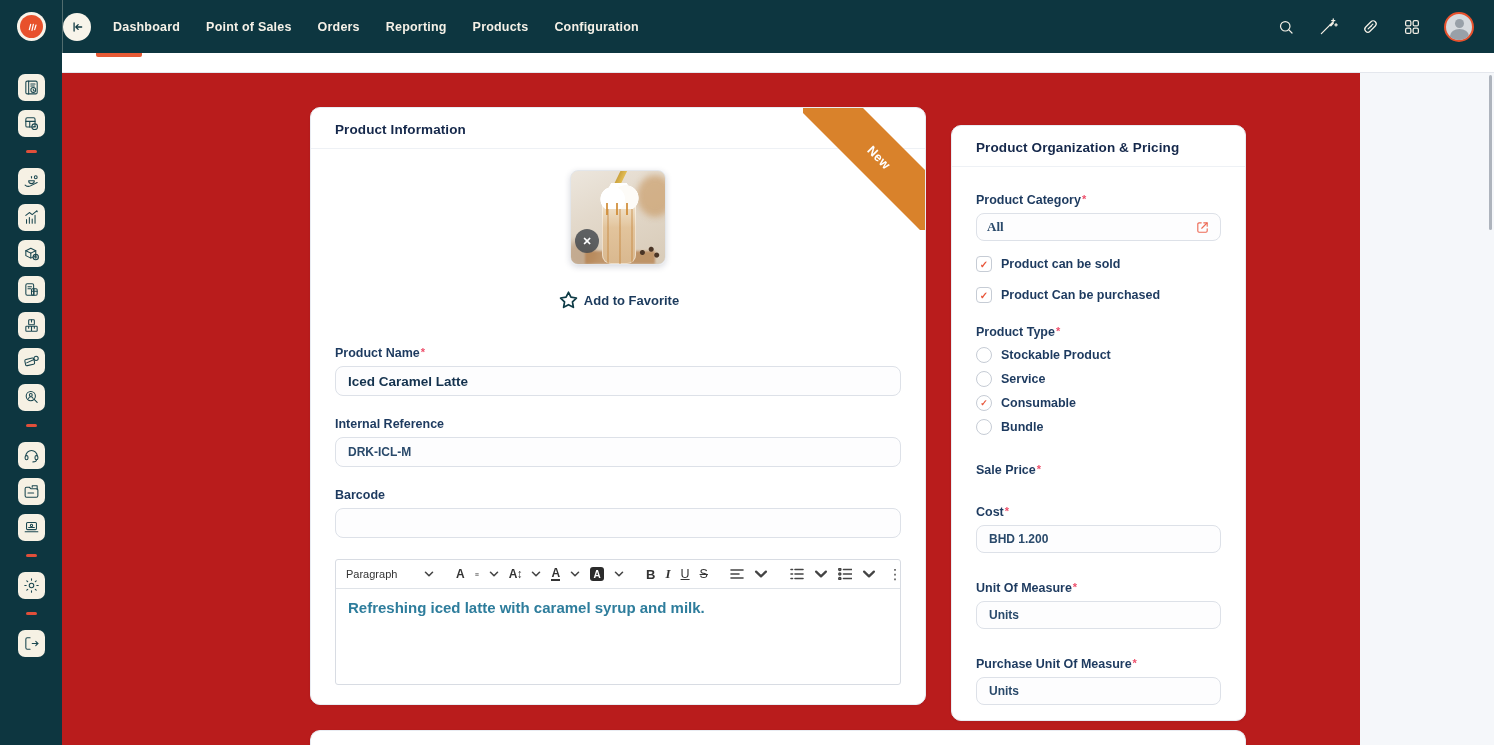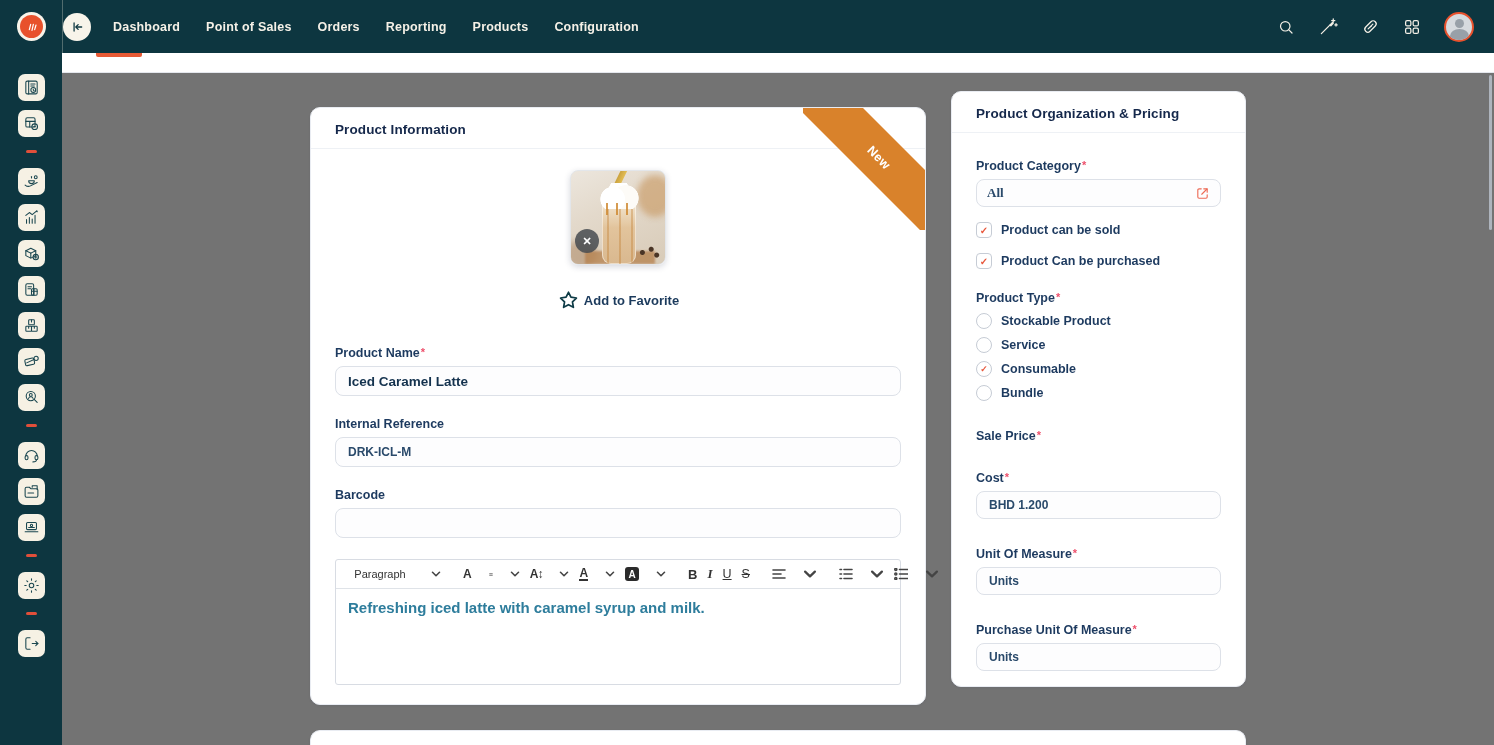--- a/index.html
+++ b/index.html
@@ -1,18 +1,18 @@
 <!DOCTYPE html>
 <html><head>
 <meta charset="utf-8">
 <style>
   * { box-sizing: border-box; margin: 0; padding: 0; }
   html,body { width:1494px; height:745px; }
   body { font-family:"Liberation Sans", sans-serif; background:#f5f7fa; overflow:hidden; }
-  .app { position:relative; width:1494px; height:745px; background:#737373;padding-left:36px; }
+  .app { position:relative; width:1360px; height:745px; background:#b91c1c;padding-left:36px; }
 
   
   .topbar { position:absolute; left:0; top:0; width:1494px; height:53px; background:#0d3640;
             display:flex; align-items:center; padding:0 20px 0 17px; z-index:30; }
   .seam { position:absolute; left:62px; top:0; width:1px; height:53px; background:rgba(240,235,220,.30); }
   .logo-circle { width:29px; height:29px; border-radius:50%; background:#f8f4ea; display:flex;
                  align-items:center; justify-content:center; flex:0 0 auto; }
   .logo-inner { width:23px; height:23px; border-radius:50%; background:#e8512c; display:flex;
                 align-items:center; justify-content:center; }
   .collapse-btn { width:28px; height:28px; border-radius:50%; background:#f8f4ea; display:flex;
@@ -40,21 +40,21 @@
   .sdiv { width:11px; height:3px; border-radius:2px; background:#e04f3a; margin:4px 0 15px; flex:0 0 auto; }
 
   
   .card { position:absolute; background:#fff; border:1px solid #e9ecf2; border-radius:10px;
           box-shadow:0 1px 3px rgba(25,39,80,.06); }
   .card-title { padding:14px 24px 11px; font-size:13.5px; font-weight:800; color:#15284b; letter-spacing:.1px; }
   .card-div { height:1px; background:#eef1f5; }
   .card-body { padding:0 24px; }
 
   .info-card { left:310px; top:107px; width:616px; height:598px; }
-  .pricing-card { left:951px; top:91px; width:295px; height:596px; }
+  .pricing-card { left:951px; top:125px; width:295px; height:596px; }
   .bottom-card { left:310px; top:730px; width:936px; height:15px; border-radius:10px 10px 0 0; border-bottom:none; }
 
   
   .ribbon-wrap { position:absolute; top:0; right:0; width:122px; height:122px; overflow:hidden;
                  border-top-right-radius:10px; pointer-events:none; }
   .ribbon-wrap span { position:absolute; display:block; width:195px; padding:17px 0 15px; background:#d9822b;
                       color:#fff; font-size:12.5px; font-weight:700; text-align:center; right:-52px; top:26px;
                       transform:rotate(45deg); letter-spacing:.4px; }
 
   
@@ -103,22 +103,22 @@
   .fin-wrap { display:flex; align-items:center; height:28px; border:1px solid #dde1e8; border-radius:8px;
               background:#fdfdfe; padding:0 10px; }
   .fin-wrap input { border:none; background:transparent; outline:none; flex:1; height:100%;
                     font-family:Liberation Serif, serif; font-size:13px; font-weight:700; color:#2a4a6b; }
   .fin-wrap svg { width:15px; height:15px; stroke:#ed6a55; fill:none; stroke-width:1.8; stroke-linecap:round; stroke-linejoin:round; cursor:pointer; }
   .pricing-card input.fin { height:28px; font-size:12px; }
 
   
   .editor { border:1px solid #d8dce3; border-radius:3px; margin-top:0; }
   .etoolbar { display:flex; align-items:center; height:29px; border-bottom:1px solid #dfe3e8; padding:0 6px; gap:2px; }
-  .tbtn { display:flex; align-items:center; gap:17px; padding:2px 4px; border-radius:3px; color:#333;
-          font-size:12px; cursor:pointer; white-space:nowrap;text-align:center; }
+  .tbtn { display:flex; align-items:center; gap:10px; padding:2px 4px; border-radius:3px; color:#333;
+          font-size:12px; cursor:pointer; white-space:nowrap; }
   .tbtn svg { width:10px; height:10px; stroke:#444; fill:none; stroke-width:1.6; stroke-linecap:round; stroke-linejoin:round; }
   .tsep { width:1px; height:18px; background:#e3e6ea; margin:0 5px; }
   .para-lbl { font-size:11px; color:#333; width:68px; }
   .tA { font-weight:700; font-size:12px; }
   .tAsz { font-weight:700; font-size:12px; letter-spacing:-1px; }
   .tAcolor { font-weight:700; font-size:12px; border-bottom:2px solid #333; line-height:12px; }
   .tAbg { background:#2b2b2b; color:#fff; font-weight:700; font-size:10px; width:14px; height:14px;
           border-radius:3px; display:flex; align-items:center; justify-content:center; }
   .tbold { font-weight:800; font-size:13px; }
   .tital { font-style:italic; font-family:"Liberation Serif",serif; font-size:13px; font-weight:600; }

